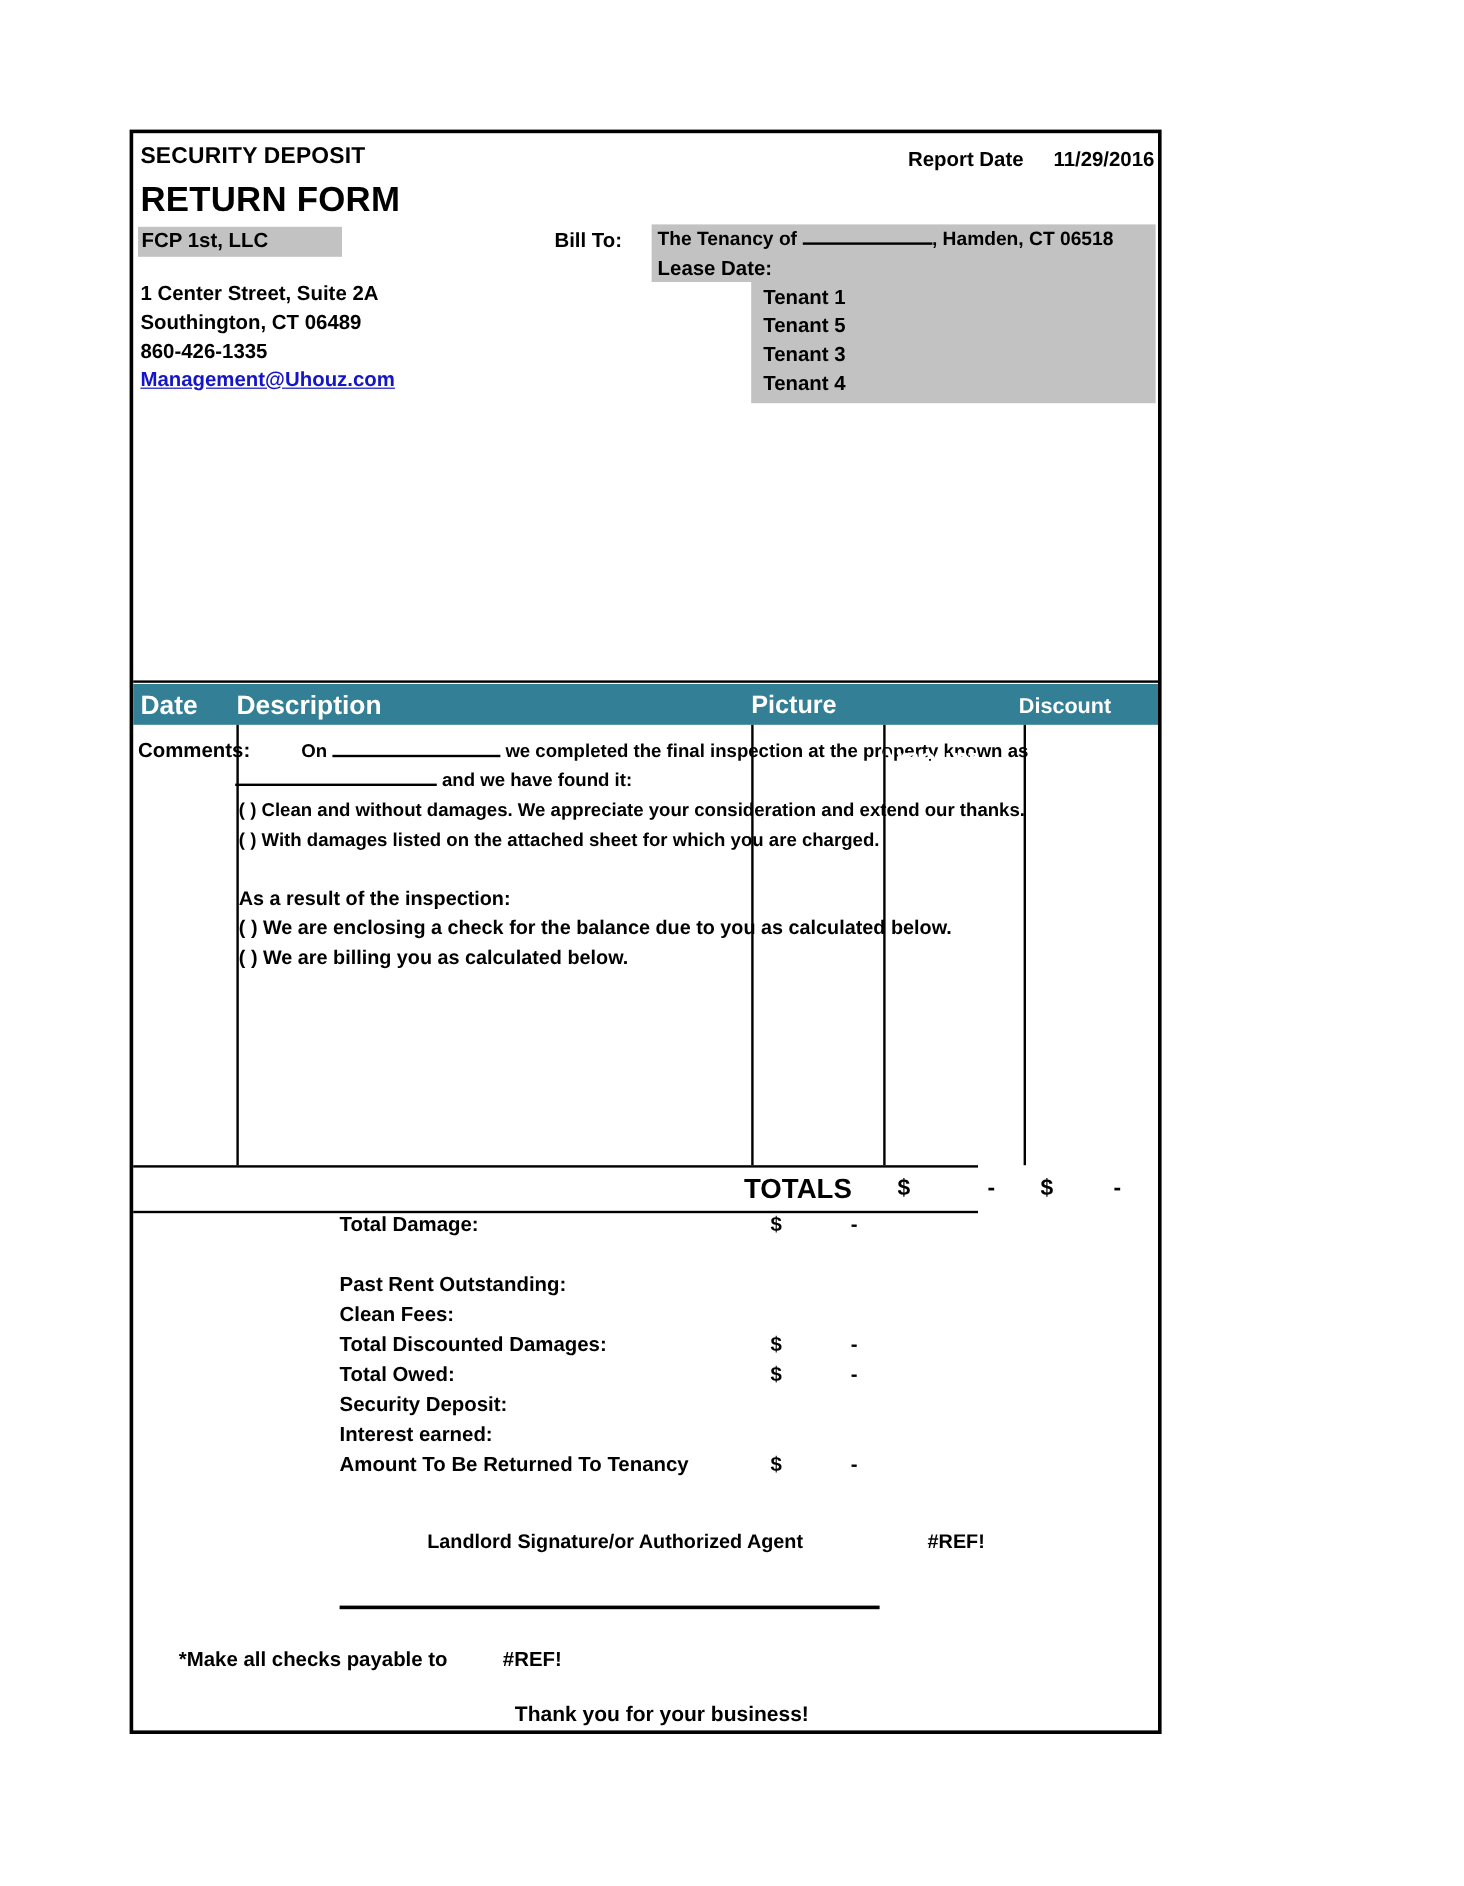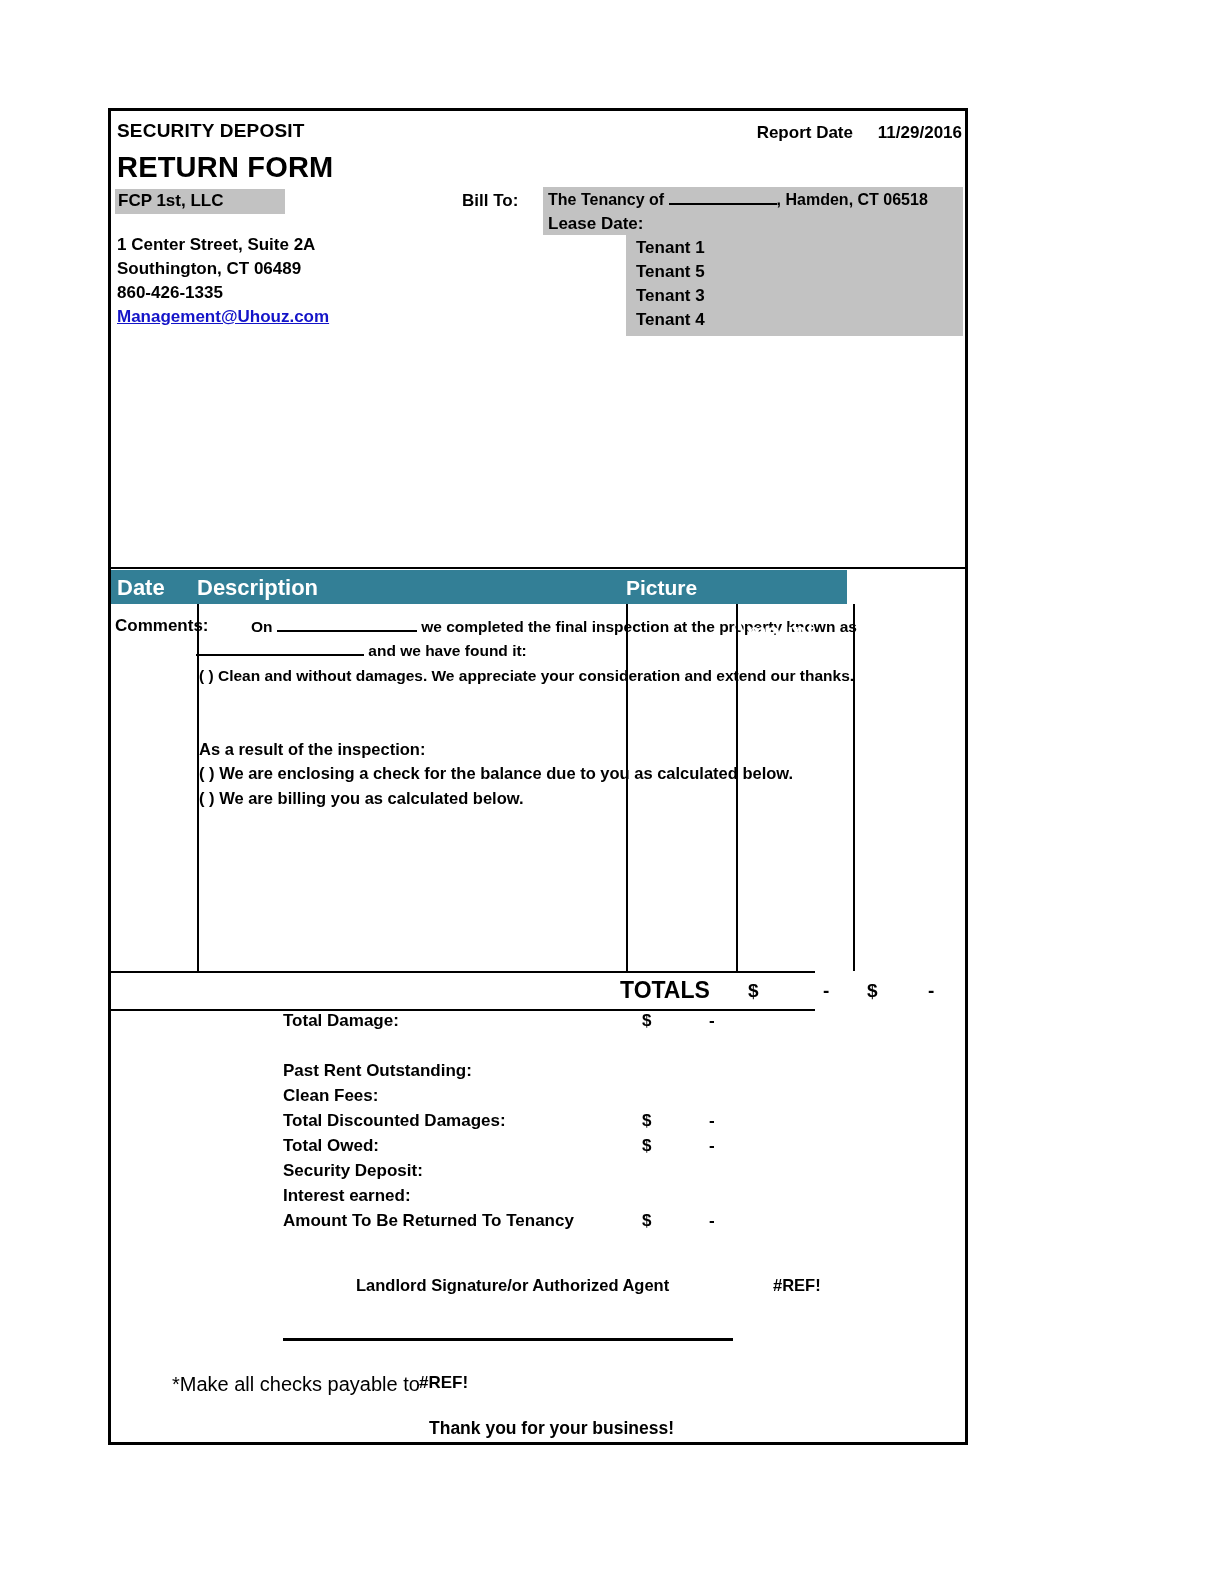--- a/index.html
+++ b/index.html
@@ -186,21 +186,21 @@
     position: absolute;
     left: 0; right: 0;
     top: 456px;
     height: 2px;
     background: #000000;
   }
   .table-head {
     position: absolute;
     left: 0;
     top: 459px;
-    width: 736px;
+    width: 854px;
     height: 34px;
     background: #337f96;
   }
   .th {
     position: absolute;
     color: #ffffff;
     font-weight: bold;
     white-space: nowrap;
   }
   .th-date     { left: 6px;   top: 5px;  font-size: 22px; }
@@ -292,24 +292,23 @@
     left: 172px;
     top: 1227px;
     width: 450px;
     height: 3px;
     background: #000000;
   }
   .checks-note {
     position: absolute;
     left: 38px;
     top: 1262px;
-    font-size: 20px;
-    font-weight: normal;
-    white-space: nowrap;
-    margin-left: 23px;
+    font-size: 17px;
+    font-weight: bold;
+    white-space: nowrap;
   }
   .checks-ref {
     position: absolute;
     left: 308px;
     top: 1262px;
     font-size: 17px;
     font-weight: bold;
   }
   .thanks {
     position: absolute;
@@ -362,20 +361,21 @@
 
     <div class="cm-line cm-on">
       <span>On </span><span class="blank"></span><span> we completed the final inspection at the property known as</span>
     </div>
 
     <div class="cm-line cm-and">
       <span class="blank"></span><span> and we have found it:</span>
     </div>
 
     <div class="cm-line cm-chk1">(  ) Clean and without damages. We appreciate your consideration and extend our thanks.</div>
+    <div class="cm-line cm-chk2">(  ) With damages listed on the attached sheet for which you are charged.</div>
 
     <div class="cm-line cm-res">As a result of the inspection:</div>
     <div class="cm-line cm-chk3">(  ) We are enclosing a check for the balance due to you as calculated below.</div>
     <div class="cm-line cm-chk4">(  ) We are billing you as calculated below.</div>
   </div>
 
   <div class="rule-above-table"></div>
 
   <div class="table-head">
     <div class="th th-date">Date</div>

